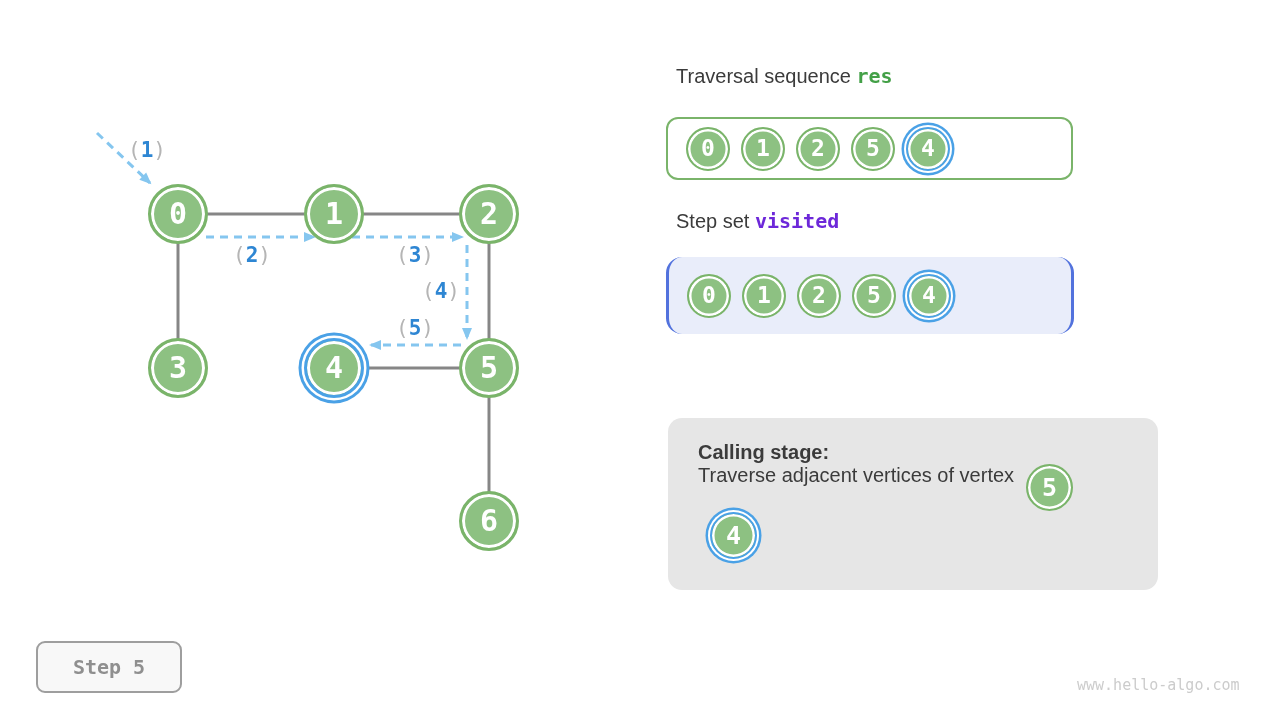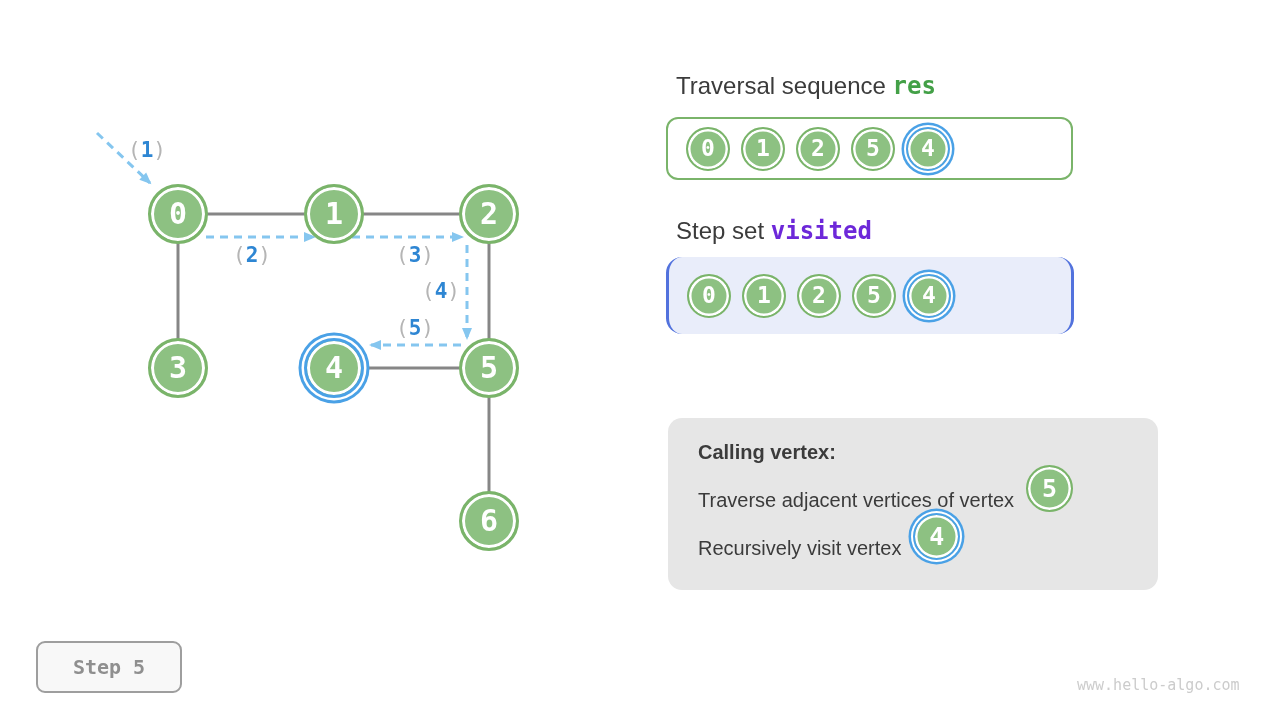--- a/index.html
+++ b/index.html
@@ -23,21 +23,21 @@
   }
   .alabel {
     position:absolute; transform:translate(-50%,-50%);
     font-family:"DejaVu Sans Mono", monospace; font-size:21px; line-height:1;
     white-space:nowrap;
   }
   .alabel .pr  { color:#b5b5b5; }
   .alabel .num { color:#2e86d3; font-weight:bold; }
   
   .heading {
-    position:absolute; font-size:24px; color:#3b3b3b; white-space:nowrap;margin-top:8px;
+    position:absolute; font-size:20px; color:#3b3b3b; white-space:nowrap;
   }
   .code { font-family:"DejaVu Sans Mono", monospace; font-weight:bold; }
   .code.green { color:#43a047; }
   .code.blue  { color:#6d28d9; }
   .seq-box {
     position:absolute; left:666px; top:117px; width:407px; height:63px;
     box-sizing:border-box; border:2px solid #7ab46a; border-radius:12px;
     background:#ffffff; display:flex; align-items:center;
     padding-left:18px; gap:11px;
   }
@@ -60,21 +60,21 @@
     box-shadow: inset 0 0 0 2.5px #ffffff, 0 0 0 2px #ffffff, 0 0 0 4.5px #4aa1e6;
   }
   .chip.lg { width:47px; height:47px; font-size:25px; }
   .calling-box {
     position:absolute; left:668px; top:418px; width:490px; height:172px;
     box-sizing:border-box; background:#e6e6e6; border-radius:14px;
     padding:23px 30px; color:#3b3b3b;
   }
   .calling-title { font-size:20px; font-weight:bold; }
   .crow {
-    display:flex; align-items:flex-end; height:48px; font-size:20px; white-space:nowrap;
+    display:flex; align-items:flex-start; height:48px; font-size:20px; white-space:nowrap;
   }
   .crow:first-of-type { margin-top:11px; }
   .crow .chip { margin-left:12px; }
   
   .step-chip {
     position:absolute; left:36px; top:641px; width:146px; height:52px;
     box-sizing:border-box; background:#f8f8f8; border:2px solid #9e9e9e;
     border-radius:9px; display:flex; align-items:center; justify-content:center;
     font-family:"DejaVu Sans Mono", monospace; font-size:20px; font-weight:bold;
     color:#8f8f8f;
@@ -145,27 +145,26 @@
   </div>
   <div class="hash-box">
     <span class="chip">0</span>
     <span class="chip">1</span>
     <span class="chip">2</span>
     <span class="chip">5</span>
     <span class="chip hl">4</span>
   </div>
 
   <div class="calling-box">
-    <div class="calling-title">Calling vertex:</div>
+    <div class="calling-title">Calling stage:</div>
     <div class="crow">
       <span>Traverse adjacent vertices of vertex</span>
       <span class="chip lg">5</span>
     </div>
     <div class="crow">
-      <span>Recursively visit vertex</span>
       <span class="chip lg hl">4</span>
     </div>
   </div>
 
   <div class="step-chip">Step 5</div>
   <div class="watermark">www.hello-algo.com</div>
 
 </div>
 
 </body></html>

